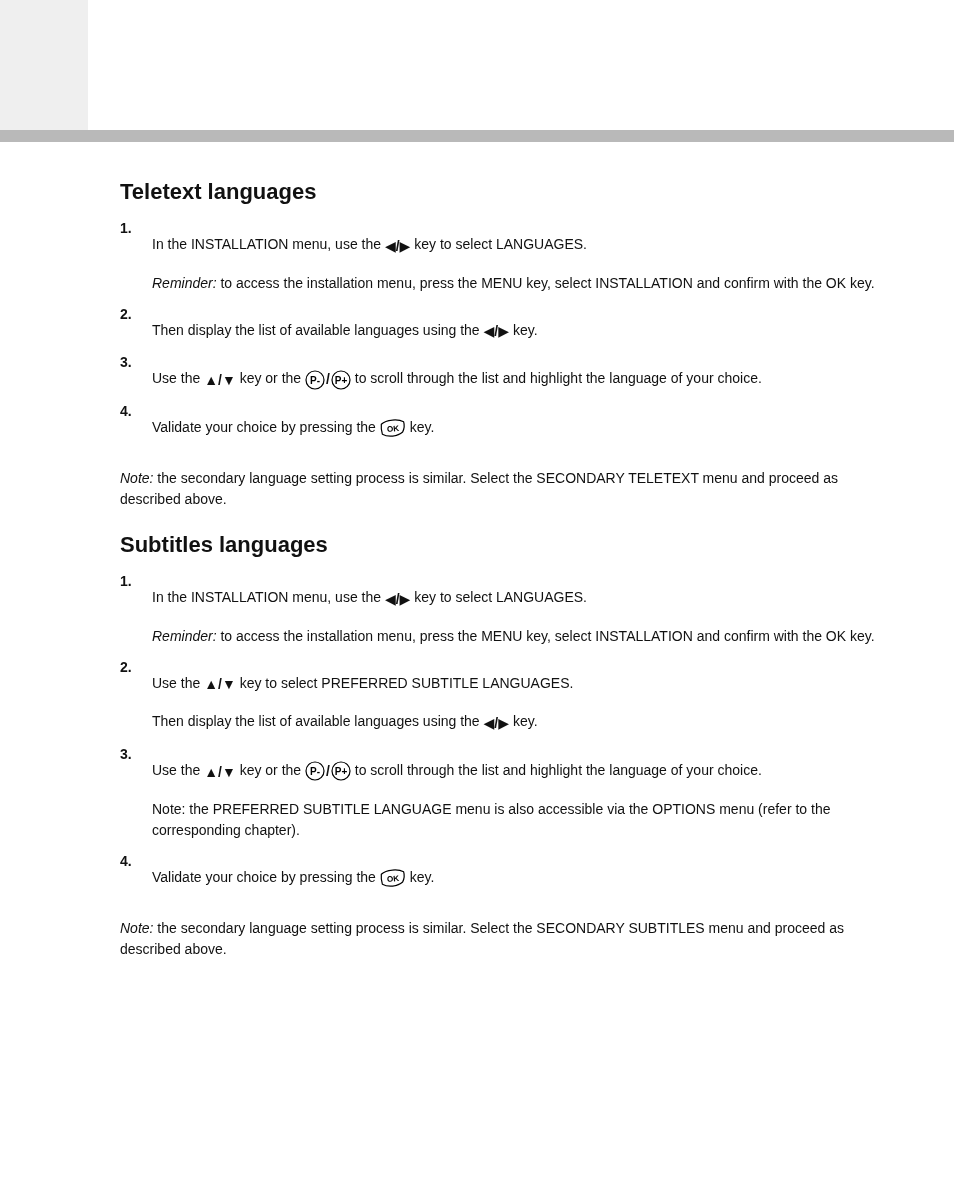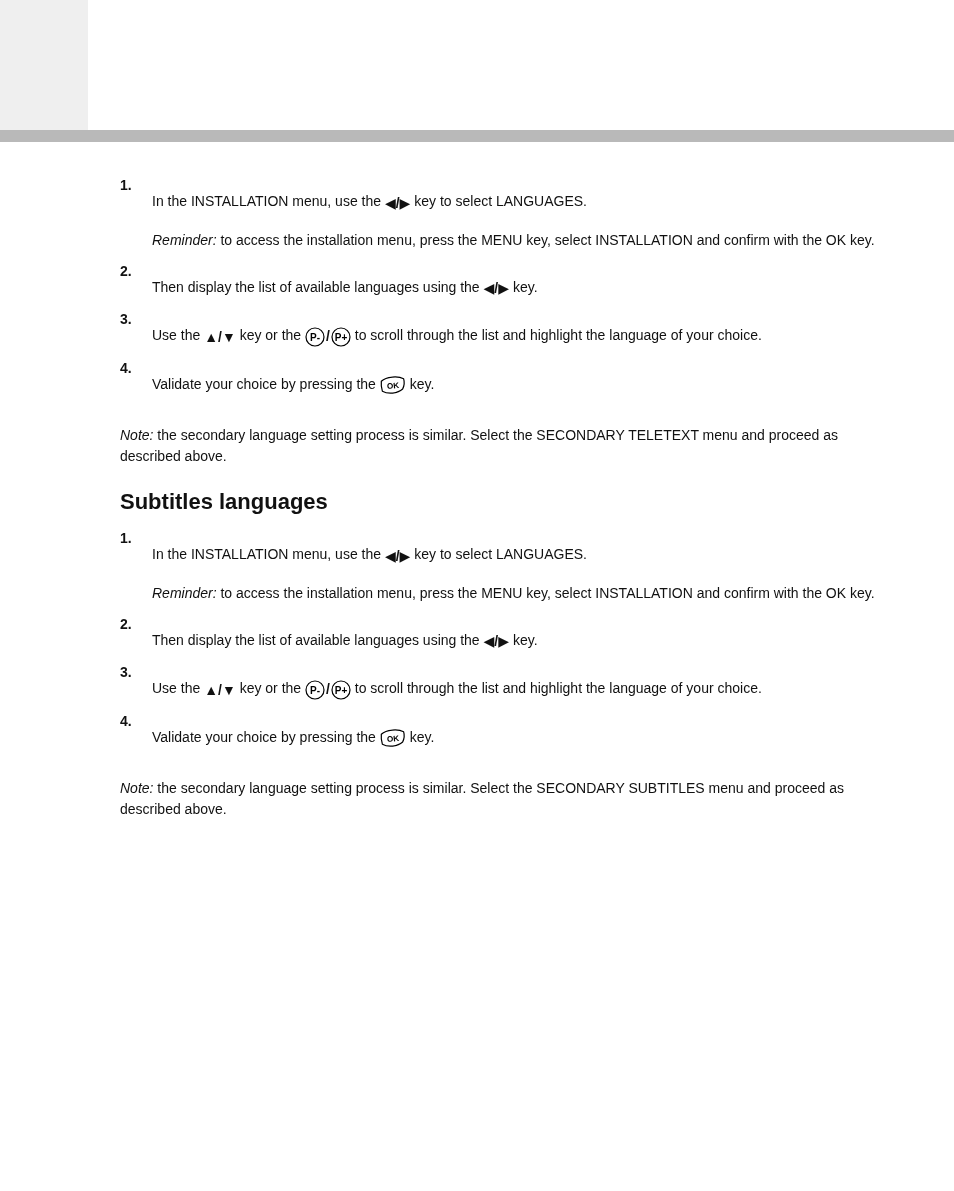--- a/index.html
+++ b/index.html
@@ -104,20 +104,21 @@
   }
 </style>
 </head>
 <body>
 <div class="page">
   <div class="tab"></div>
   <div class="divider"></div>
 
   <div class="content">
 
+    <h2 class="section-title">Teletext languages</h2>
 
 
     <ol class="steps">
       <li>
         <span class="step-num">1.</span>
         <div class="step-text">
           <p>
             <span>In the INSTALLATION menu, use the </span>
             <span class="glyph leftright">◀<span class="sep">/</span>▶</span>
             <span> key to select LANGUAGES.</span>
@@ -197,20 +198,25 @@
           <p>
             <span class="sub-mini">Reminder:</span>
             <span> to access the installation menu, press the MENU key, select INSTALLATION and confirm with the OK key.</span>
           </p>
         </div>
       </li>
       <li>
         <span class="step-num">2.</span>
         <div class="step-text">
           <p>
+            <span>Use the </span>
+            <span class="glyph updown">▲<span class="sep">/</span>▼</span>
+            <span> key to select PREFERRED SUBTITLE LANGUAGES.</span>
+          </p>
+          <p>
             <span>Then display the list of available languages using the </span>
             <span class="glyph leftright">◀<span class="sep">/</span>▶</span>
             <span> key.</span>
           </p>
         </div>
       </li>
       <li>
         <span class="step-num">3.</span>
         <div class="step-text">
           <p>
@@ -223,20 +229,21 @@
                   <text x="10" y="13.8" font-size="10" font-weight="700" text-anchor="middle" font-family="Arial">P-</text>
                 </svg>
             </span><span class="slash">/</span><span class="p-key">
               <svg width="20" height="20" viewBox="0 0 20 20">
                   <circle cx="10" cy="10" r="9" fill="none" stroke="#000" stroke-width="1.2"></circle>
                   <text x="10" y="13.8" font-size="10" font-weight="700" text-anchor="middle" font-family="Arial">P+</text>
                 </svg>
             </span>
             <span> to scroll through the list and highlight the language of your choice.</span>
           </p>
+          <p>Note: the PREFERRED SUBTITLE LANGUAGE menu is also accessible via the OPTIONS menu (refer to the corresponding chapter).</p>
         </div>
       </li>
       <li>
         <span class="step-num">4.</span>
         <div class="step-text">
           <p>
             <span>Validate your choice by pressing the </span>
             <span class="ok-key">
               <svg width="26" height="18" viewBox="0 0 26 18">
                 <path d="M2 4 Q6 1 13 1 Q20 1 24 4 Q25 9 22 14 Q18 17 12 17 Q6 17 2 14 Q1 9 2 4 Z" fill="#fff" stroke="#000" stroke-width="1.2"></path>

